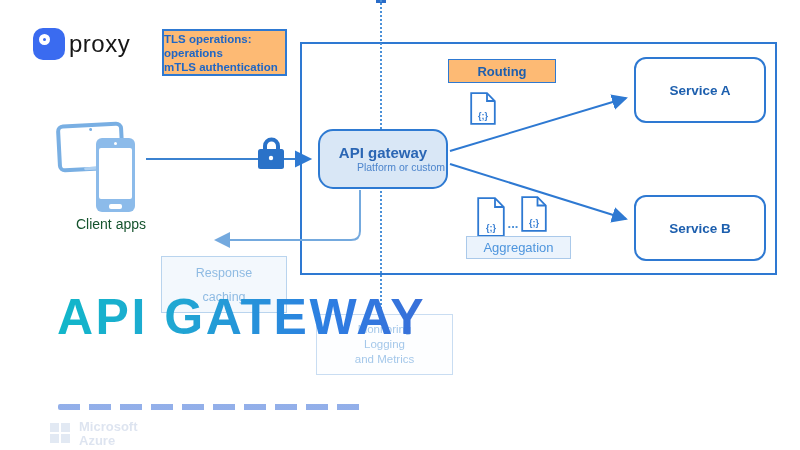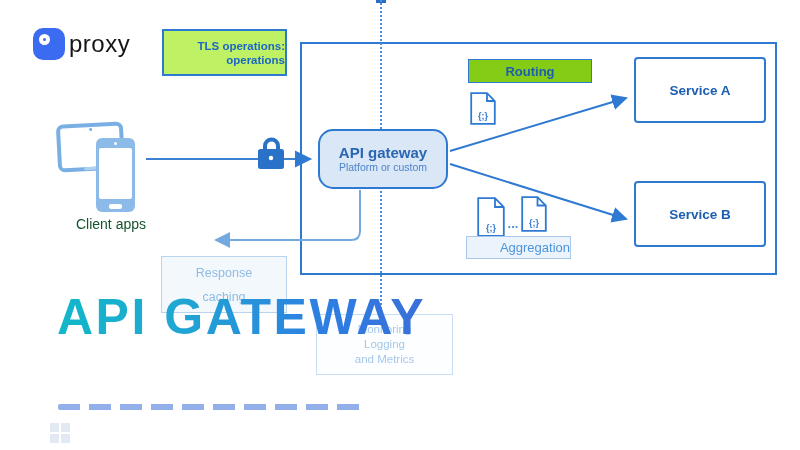--- a/index.html
+++ b/index.html
@@ -9,22 +9,22 @@
 
   
   .logo { position:absolute; left:33px; top:28px; display:flex; align-items:center; z-index:5; }
   .logo-mark { width:32px; height:32px; border-radius:10px; background:#3a6bf0; position:relative; }
   .logo-ring { position:absolute; left:6px; top:6px; width:11px; height:11px;
                border:4.5px solid #fff; border-radius:50%; }
   .logo-word { font-size:24px; color:#161616; font-weight:400; letter-spacing:.5px; margin-left:4px; }
 
   
   .tls-box { position:absolute; left:162px; top:29px; width:125px; height:47px;
-             background:#bef264; border:2px solid #2e79d2; display:flex; flex-direction:column;
-             align-items:flex-end; justify-content:center; z-index:3; }
+             background:#fdba74; border:2px solid #2e79d2; display:flex; flex-direction:column;
+             align-items:flex-start; justify-content:center; z-index:3; }
   .tls-box div { font-size:11.5px; line-height:14px; font-weight:700; color:#1e66c6; white-space:nowrap; }
 
   
   .outer-box { position:absolute; left:300px; top:42px; width:477px; height:233px;
                border:2px solid #2e79d2; z-index:1; }
 
   
   .dotted-line { position:absolute; left:380px; top:0; height:316px; width:0;
                  border-left:2px dotted #4a90d8; z-index:2; }
   .dotted-cap { position:absolute; left:376px; top:0; width:10px; height:3px; background:#2a6cc8; z-index:2; }
@@ -46,48 +46,48 @@
   .phone-bar { position:absolute; left:50%; bottom:3px; width:13px; height:5px; margin-left:-6.5px;
                border-radius:2px; background:#fff; }
   .client-label { position:absolute; left:56px; top:216px; width:110px; text-align:center;
                   font-size:14px; color:#14532d; z-index:3; }
 
   
   .gateway { position:absolute; left:318px; top:129px; width:130px; height:60px;
              background:#d9e7f6; border:2.5px solid #2e7ad2; border-radius:15px;
              display:flex; flex-direction:column; align-items:center; justify-content:center; z-index:3; }
   .gateway-title { font-size:15px; font-weight:700; color:#2b66b4; line-height:17px; }
-  .gateway-sub { font-size:10.5px; color:#4d85cc; line-height:13px; }
-
-  
-  .routing-box { position:absolute; left:468px; top:59px; width:124px; height:24px;
-                 background:#84cc16; border:1.5px solid #2e79d2; display:flex;
+  .gateway-sub { font-size:10.5px; color:#4d85cc; line-height:13px;padding-left:36px; }
+
+  
+  .routing-box { position:absolute; left:448px; top:59px; width:108px; height:24px;
+                 background:#fdba74; border:1.5px solid #2e79d2; display:flex;
                  align-items:center; justify-content:center; z-index:3; }
   .routing-box span { font-size:13px; font-weight:700; color:#1d5fae; }
   .doc { position:absolute; z-index:3; }
   .doc svg { display:block; }
   .doc .glyph { position:absolute; left:0; bottom:4px; width:100%; text-align:center;
                 font-size:9px; font-weight:700; color:#2e79d2; }
   .doc-routing { left:470px; top:92px; width:26px; height:33px; }
   .doc-agg1 { left:477px; top:197px; width:28px; height:40px; }
   .doc-agg2 { left:521px; top:196px; width:26px; height:36px; }
   .agg-dots { position:absolute; left:505px; top:216px; width:16px; text-align:center;
               font-size:13px; font-weight:700; color:#4a90d8; z-index:3; }
   .agg-box { position:absolute; left:466px; top:236px; width:105px; height:23px;
              background:#ebf3fc; border:1px solid #aac9ea; display:flex;
-             align-items:center; justify-content:flex-end; z-index:3; }
+             align-items:center; justify-content:center; z-index:3; }
   .agg-box span { font-size:13px; color:#4e95dd; }
 
   
   .service { position:absolute; width:132px; height:66px; background:#fff;
-             border:2px solid #2e79d2; border-radius:4px; display:flex;
+             border:2px solid #2e79d2; border-radius:12px; display:flex;
              align-items:center; justify-content:center; z-index:3; }
   .service span { font-size:13.5px; font-weight:700; color:#1d5fae; }
   .service-a { left:634px; top:57px; }
-  .service-b { left:634px; top:181px; }
+  .service-b { left:634px; top:195px; }
 
   
   .resp-box { position:absolute; left:161px; top:256px; width:126px; height:57px;
               background:rgba(236,244,252,.65); border:1.5px solid #b9d4ee;
               display:flex; flex-direction:column; align-items:center; justify-content:center; z-index:1;gap:8px; }
   .resp-box div { font-size:12.5px; line-height:16px; color:#8fbbe3; }
   .mon-box { position:absolute; left:316px; top:314px; width:137px; height:61px;
              background:rgba(250,252,255,.4); border:1.5px solid #c9ddf2;
              display:flex; flex-direction:column; align-items:center; justify-content:center; z-index:1; }
   .mon-box div { font-size:11.5px; line-height:15px; color:#a5c8ea; }
@@ -120,20 +120,21 @@
   <div class="logo">
     <div class="logo-mark">
       <div class="logo-ring"></div>
     </div>
     <span class="logo-word">proxy</span>
   </div>
 
   <div class="tls-box">
     <div>TLS operations:</div>
     <div>operations</div>
+    <div>mTLS authentication</div>
   </div>
 
   <div class="resp-box">
     <div>Response</div>
     <div>caching</div>
   </div>
   <div class="mon-box">
     <div>Monitoring</div>
     <div>Logging</div>
     <div>and Metrics</div>
@@ -222,15 +223,19 @@
   </div>
   <div class="dash-row"></div>
 
   <div class="azure-mark">
     <div class="ms-grid">
       <i></i>
         <i></i>
         <i></i>
         <i></i>
     </div>
+    <div class="azure-text">
+      <div>Microsoft</div>
+      <div>Azure</div>
+    </div>
   </div>
 
 </div>
 
 </body></html>

